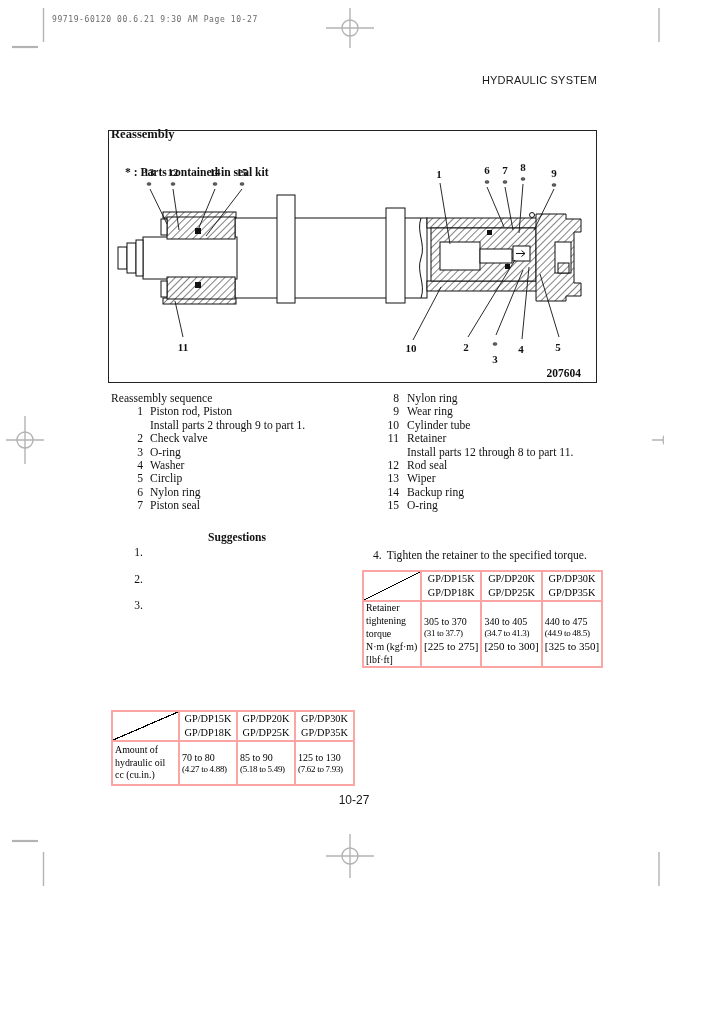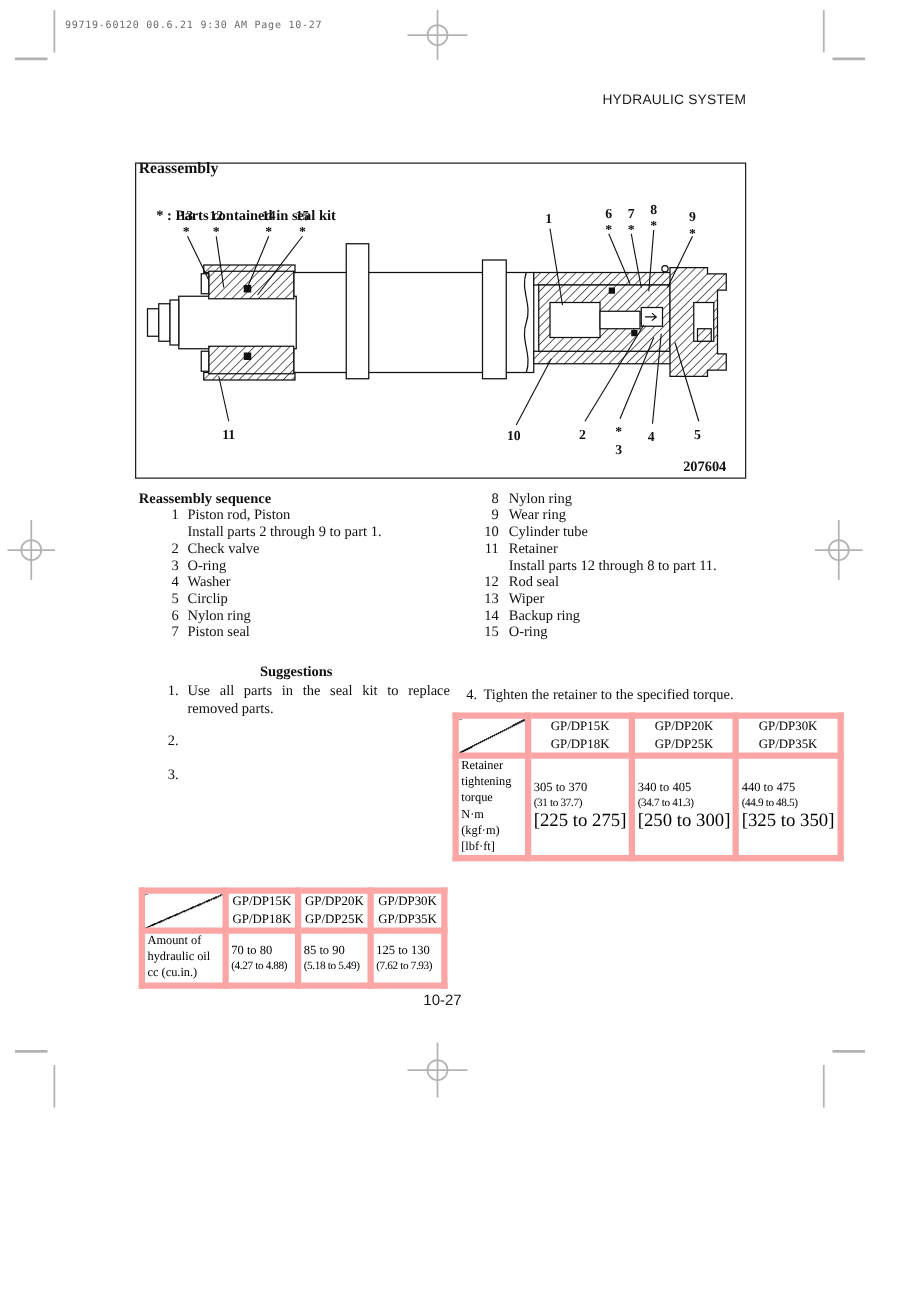--- a/index.html
+++ b/index.html
@@ -1,57 +1,57 @@
 <!DOCTYPE html>
 <html><head>
 <meta charset="utf-8">
 <style>
   html,body{margin:0;padding:0;background:#ffffff;}
-  #page{position:relative;width:664px;height:1032px;background:#ffffff;color:#111;overflow:hidden;padding-left:28px;}
+  #page{position:relative;width:664px;height:1032px;background:#ffffff;color:#111;overflow:hidden;}
   .abs{position:absolute;}
   .serif{font-family:"Liberation Serif",serif;}
   .sans{font-family:"Liberation Sans",sans-serif;}
   .mono{font-family:"DejaVu Sans Mono",monospace;}
   .bold{font-weight:bold;margin-top:28px;}
 
   #proof-header{left:52px;top:15px;font-size:8px;letter-spacing:0.6px;color:#6a6a6a;}
   #section-header{left:430px;top:74px;width:167px;text-align:right;font-size:11px;letter-spacing:0.2px;color:#1a1a1a;}
   #page-title{left:111px;top:99px;font-size:12.6px;}
 
   #figure-box{left:108px;top:130px;width:489px;height:253px;border:1px solid #222;box-sizing:border-box;}
   #figure-caption{left:16px;top:7px;font-size:11.6px;}
   #figure-svg{left:0;top:0;}
 
   .seq-col{line-height:13.4px;font-size:11.6px;}
   #seq-left{left:111px;top:392px;width:252px;}
   #seq-right{left:370px;top:392px;width:228px;}
-  .seq-head{font-weight:bold;}
+  .seq-head{font-weight:normal;}
   .seq-row{display:flex;}
   #seq-left .seq-num{width:32px;text-align:right;flex:none;}
   #seq-right .seq-num{width:29px;text-align:right;flex:none;}
   #seq-left .seq-txt{margin-left:7px;}
   #seq-right .seq-txt{margin-left:8px;}
 
   #suggestions{left:111px;top:531px;width:252px;font-size:11.6px;line-height:13.4px;}
   .sug-head{font-weight:bold;margin-bottom:2px;text-align:center;}
   .sug-row{display:flex;margin-bottom:13px;}
   .sug-num{width:32px;text-align:right;flex:none;}
   .sug-txt{width:210px;margin-left:7px;text-align:justify;}
   #suggestion-4{left:373px;top:549px;font-size:11.6px;display:flex;}
   #suggestion-4 .sug4-num{flex:none;margin-right:5px;}
 
   table.spec{border-collapse:collapse;table-layout:fixed;font-family:"Liberation Serif",serif;color:#000;}
-  table.spec td{border:5px solid #fca5a5;padding:0 2px;vertical-align:middle;overflow:hidden;}
+  table.spec td{border:2px solid #fca5a5;padding:0 2px;vertical-align:middle;overflow:hidden;}
   td.diag{background-image:linear-gradient(to bottom right,transparent calc(50% - 0.6px),#000 calc(50% - 0.6px),#000 calc(50% + 0.6px),transparent calc(50% + 0.6px));}
   td.hdr{text-align:center;font-size:10.3px;line-height:1.32;}
   td.rowlab{font-size:9.9px;line-height:1.3;padding-left:3px;}
   td.val{}
   .v1{font-size:10px;line-height:1.3;}
   .v2{font-size:9px;letter-spacing:-0.3px;line-height:1.3;white-space:nowrap;}
-  .v3{font-size:15px;line-height:1.3;white-space:nowrap;}
+  .v3{font-size:11px;line-height:1.3;white-space:nowrap;}
   #torque-table{left:362px;top:570px;}
   #oil-table{left:111px;top:710px;}
 
   #page-number{left:330px;top:793px;width:48px;text-align:center;font-size:12px;color:#1a1a1a;}
   svg text{font-family:"Liberation Serif",serif;font-weight:bold;fill:#111;}
 </style>
 </head>
 <body>
 
 <div id="page">
@@ -259,21 +259,20 @@
     <div class="seq-row">
         <span class="seq-num">15</span>
         <span class="seq-txt">O-ring</span>
       </div>
   </div>
 
   <div class="abs serif" id="suggestions">
     <div class="sug-head">Suggestions</div>
     <div class="sug-row">
         <span class="sug-num">1.</span>
-        <span class="sug-txt">Use all parts in the seal kit to replace removed parts.</span>
       </div>
     <div class="sug-row">
         <span class="sug-num">2.</span>
       </div>
     <div class="sug-row">
         <span class="sug-num">3.</span>
       </div>
   </div>
   <div class="abs serif" id="suggestion-4">
     <span class="sug4-num">4.</span>

